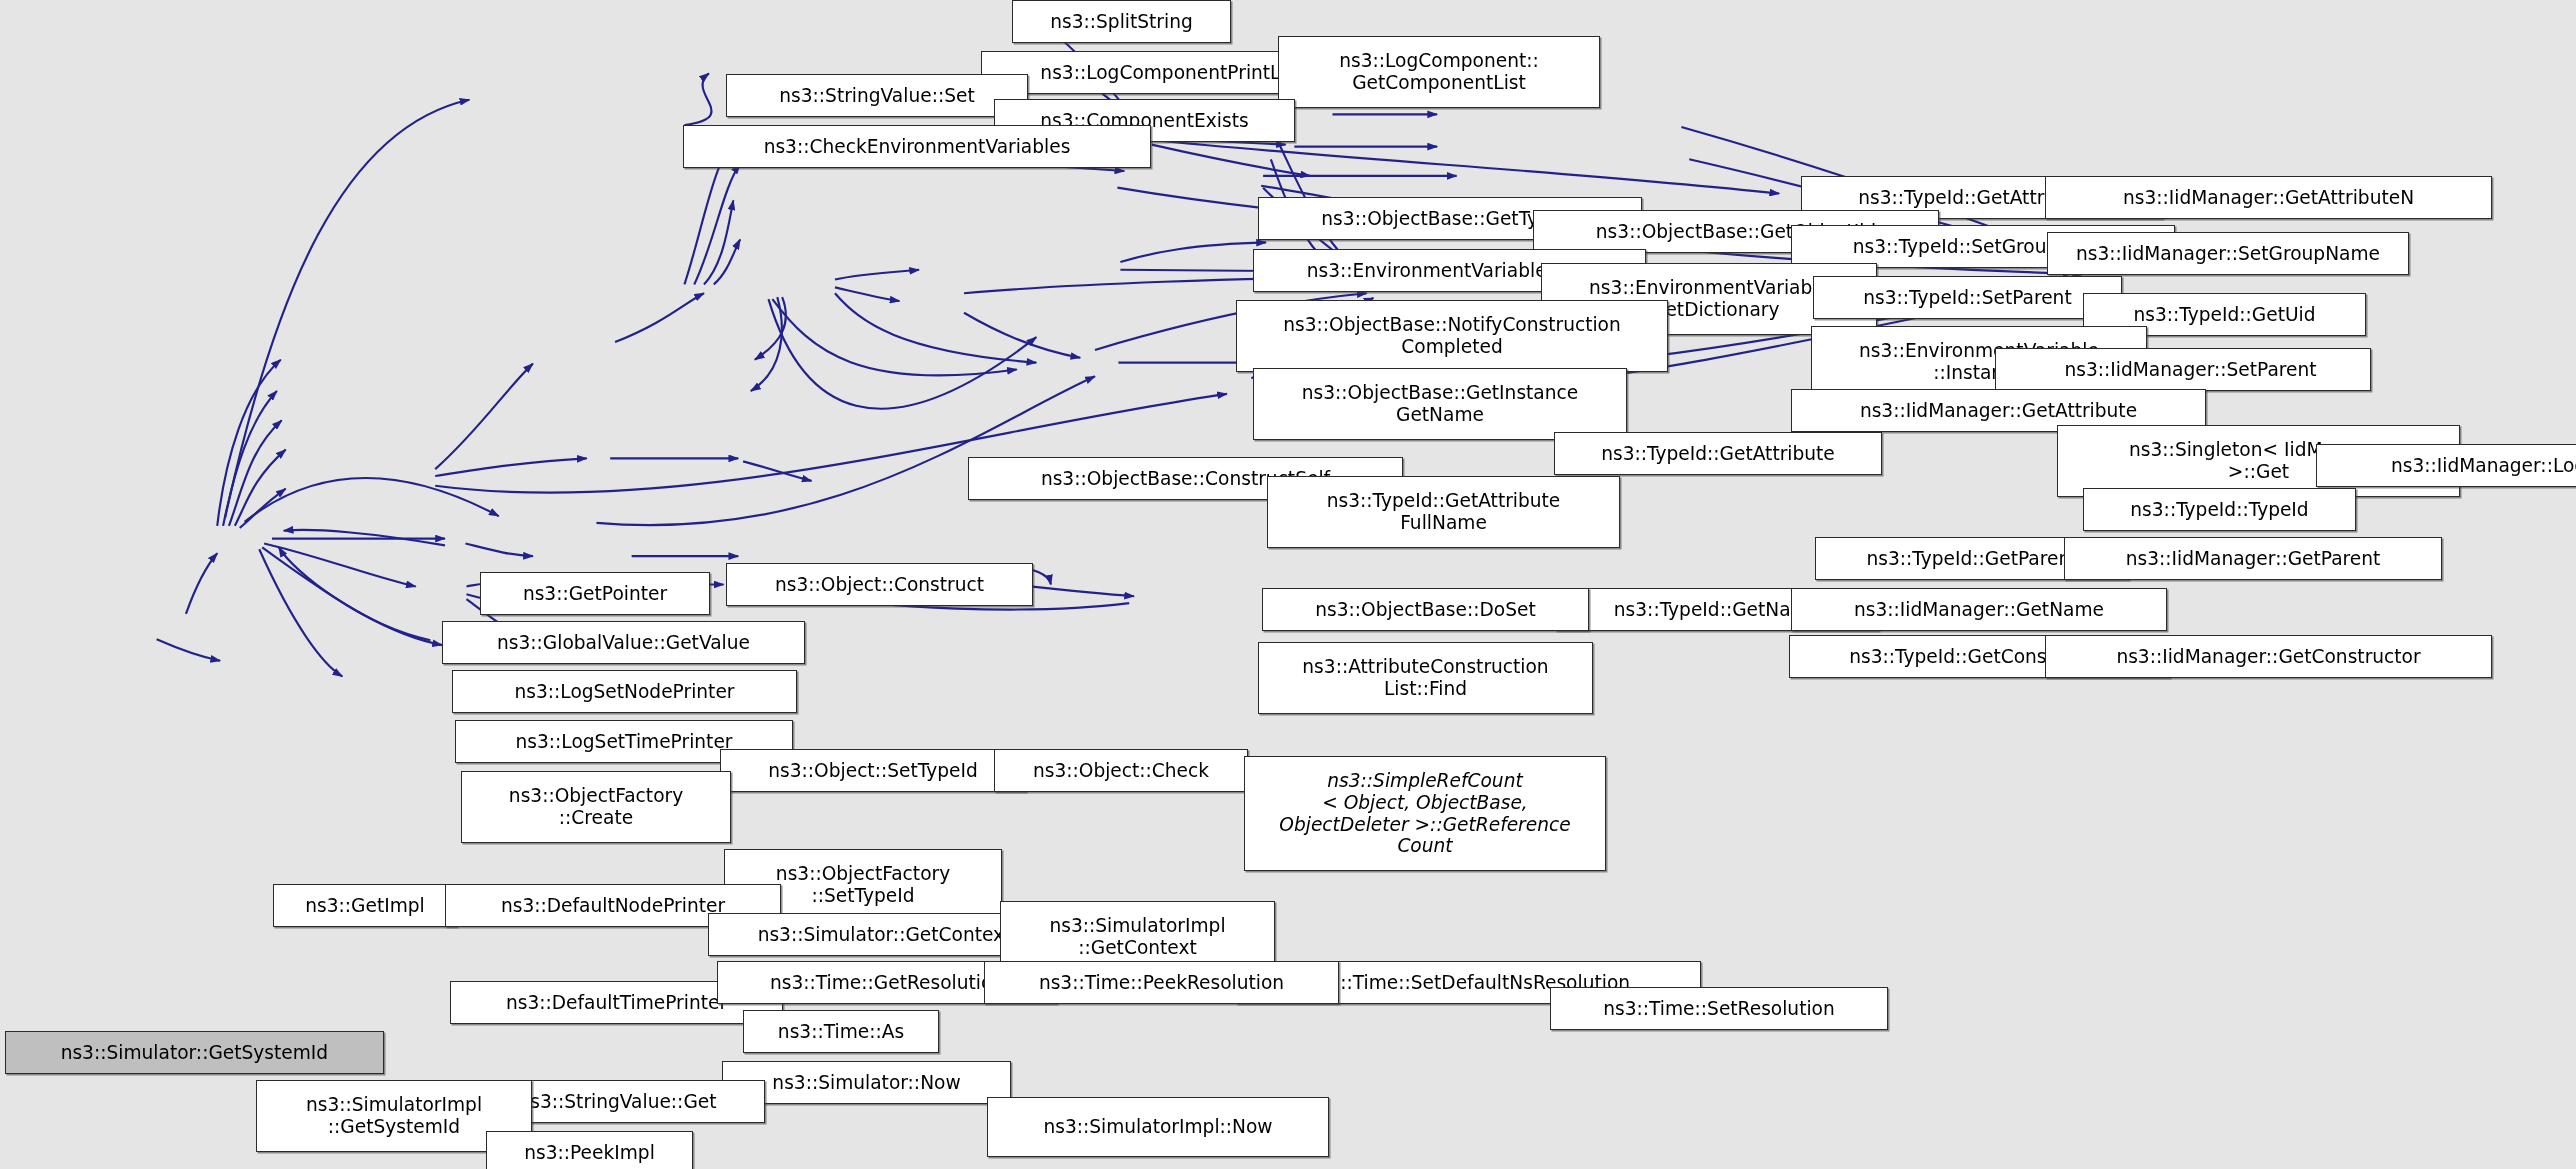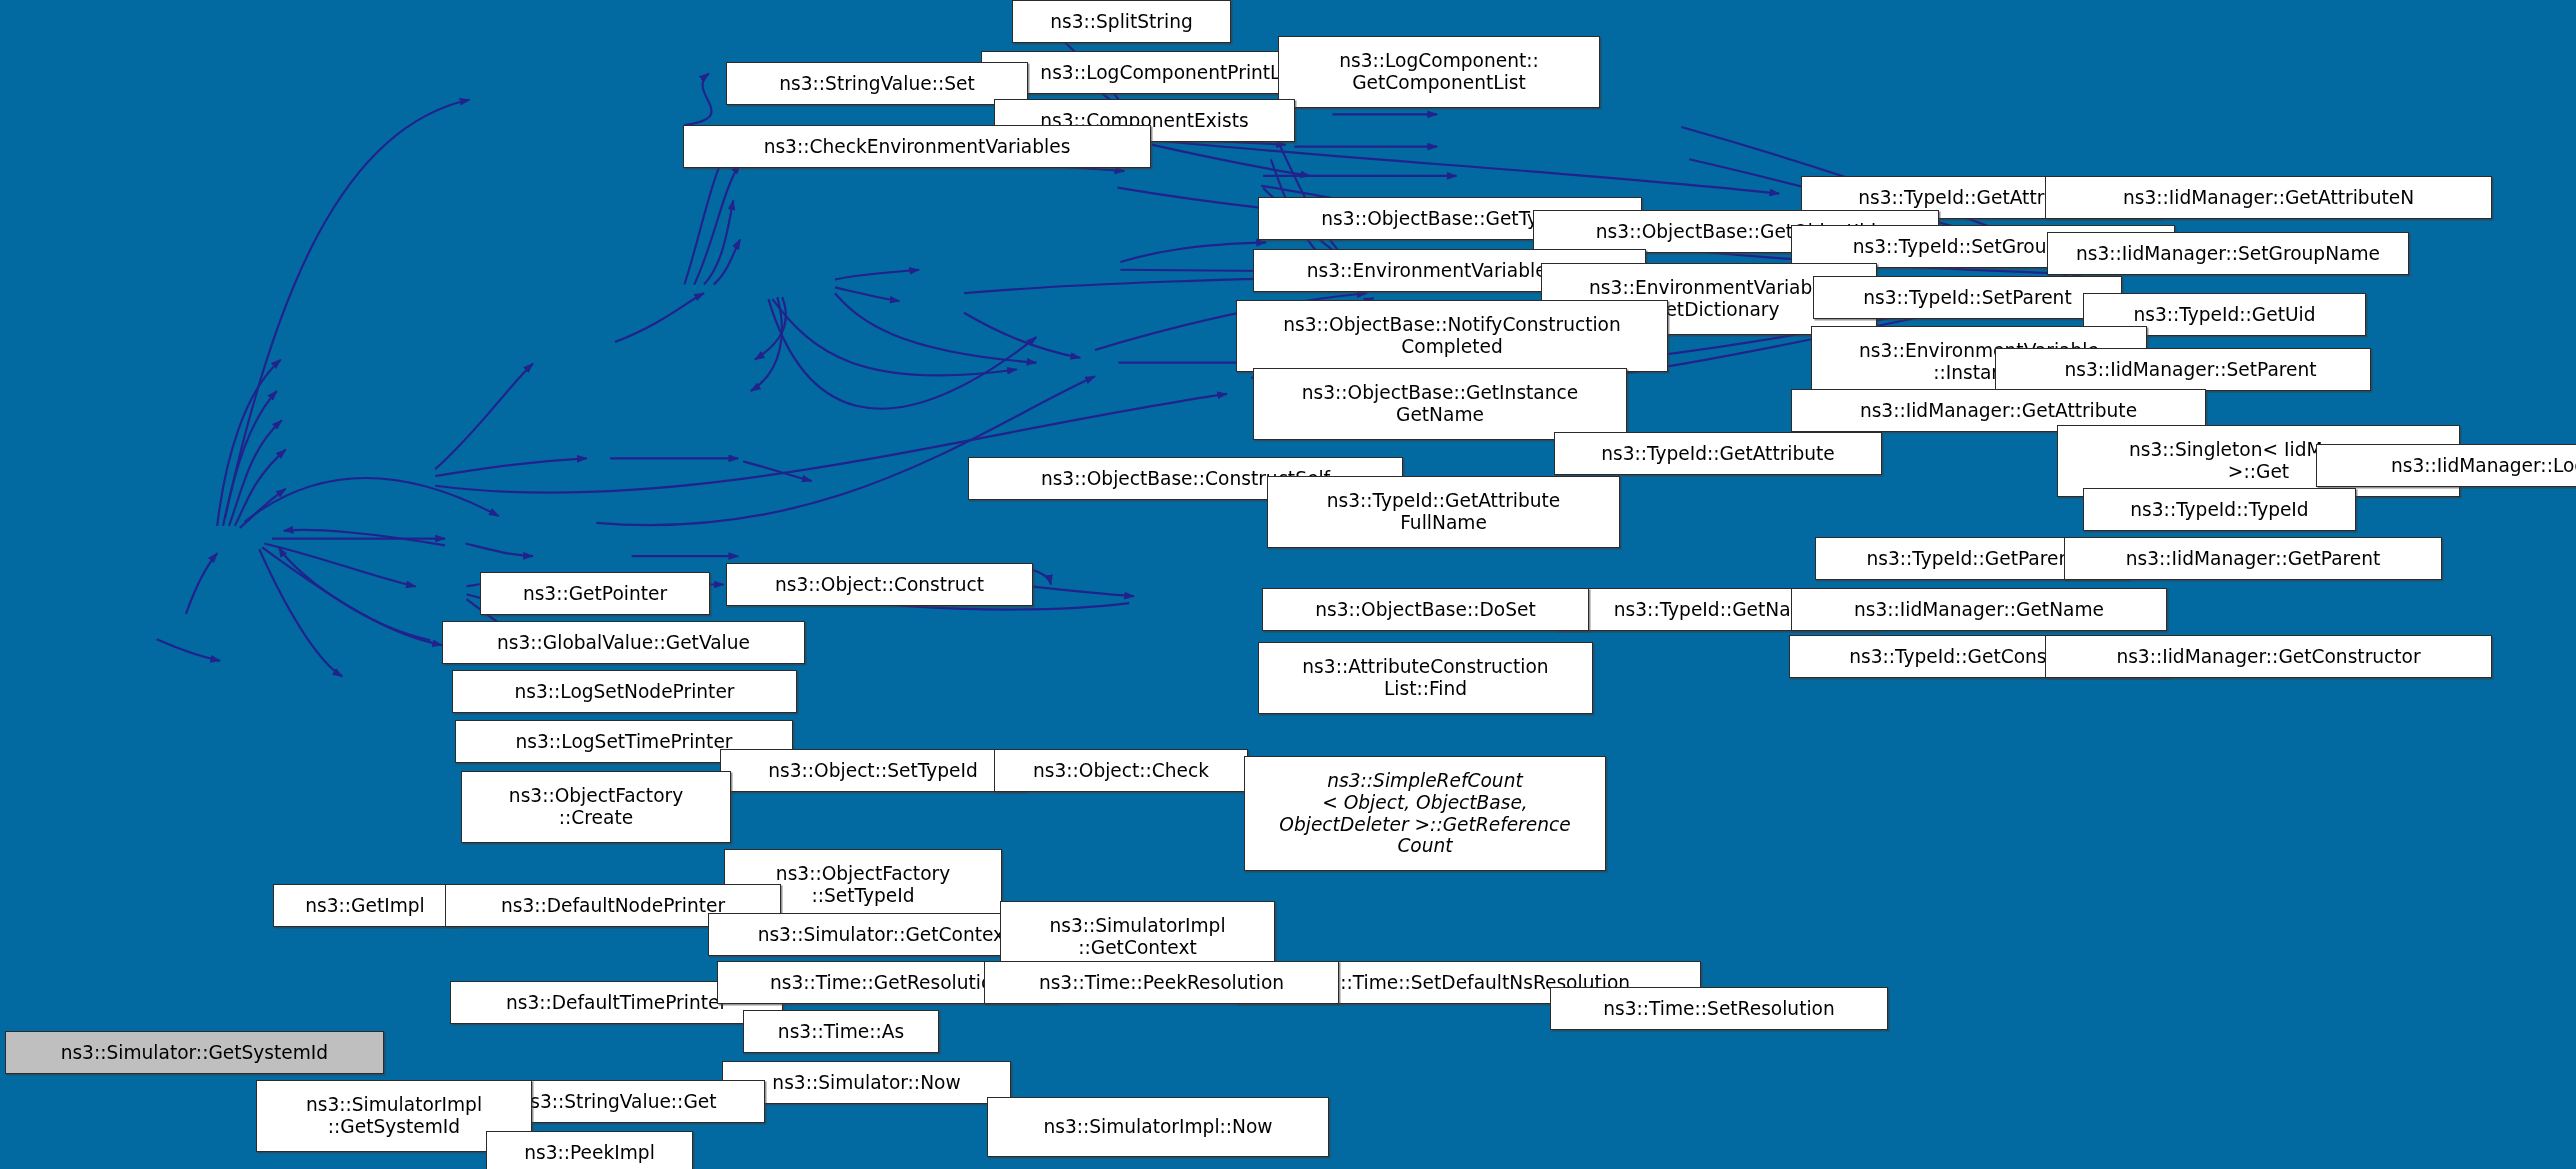--- a/index.html
+++ b/index.html
@@ -1,21 +1,21 @@
 <!DOCTYPE html>
 <html><head>
 <meta charset="utf-8">
 <title>ns3::Simulator::GetSystemId call graph</title>
 <style>
   html,body{margin:0;padding:0;background:#ffffff;}
   #graph{
     position:relative;
     width:2576px;
     height:1169px;
-    background:#0369a1;
+    background:#e5e5e5;
     font-family:"DejaVu Sans","Liberation Sans",sans-serif;
     overflow:hidden;
   }
   #edges{position:absolute;left:0;top:0;width:2576px;height:1169px;}
   .node{
     position:absolute;
     box-sizing:border-box;
     border:1.5px solid #2b2b2b;
     background:#ffffff;
     color:#000000;
@@ -177,21 +177,21 @@
       <path d="M190,628 C200,600 210,580 222,566"></path>
 
       <path d="M160,654 C185,665 205,672 225,676"></path>
     </g>
   </svg>
   <div id="nodes">
       <div class="node" style="left: 1012px; top: 0px; width: 219px; height: 43px;">ns3::SplitString</div>
       <div class="node" style="left: 981px; top: 51px; width: 381px; height: 43px;">ns3::LogComponentPrintList</div>
       <div class="node" style="left: 1278px; top: 36px; width: 322px; height: 72px;">ns3::LogComponent::
 GetComponentList</div>
-      <div class="node" style="left: 726px; top: 62px; width: 302px; height: 43px;">ns3::StringValue::Set</div>
+      <div class="node" style="left: 726px; top: 74px; width: 302px; height: 43px;">ns3::StringValue::Set</div>
       <div class="node" style="left: 994px; top: 99px; width: 301px; height: 43px;">ns3::ComponentExists</div>
       <div class="node" style="left: 683px; top: 125px; width: 468px; height: 43px;">ns3::CheckEnvironmentVariables</div>
       <div class="node" style="left: 1801px; top: 176px; width: 362px; height: 43px;">ns3::TypeId::GetAttributeN</div>
       <div class="node" style="left: 2045px; top: 176px; width: 447px; height: 43px;">ns3::IidManager::GetAttributeN</div>
       <div class="node" style="left: 1258px; top: 197px; width: 384px; height: 43px;">ns3::ObjectBase::GetTypeId</div>
       <div class="node" style="left: 1533px; top: 210px; width: 406px; height: 43px;">ns3::ObjectBase::GetObjectIid</div>
       <div class="node" style="left: 1791px; top: 225px; width: 384px; height: 43px;">ns3::TypeId::SetGroupName</div>
       <div class="node" style="left: 2047px; top: 232px; width: 362px; height: 43px;">ns3::IidManager::SetGroupName</div>
       <div class="node" style="left: 1253px; top: 249px; width: 393px; height: 43px;">ns3::EnvironmentVariable::Get</div>
       <div class="node" style="left: 1541px; top: 263px; width: 336px; height: 72px;">ns3::EnvironmentVariable

